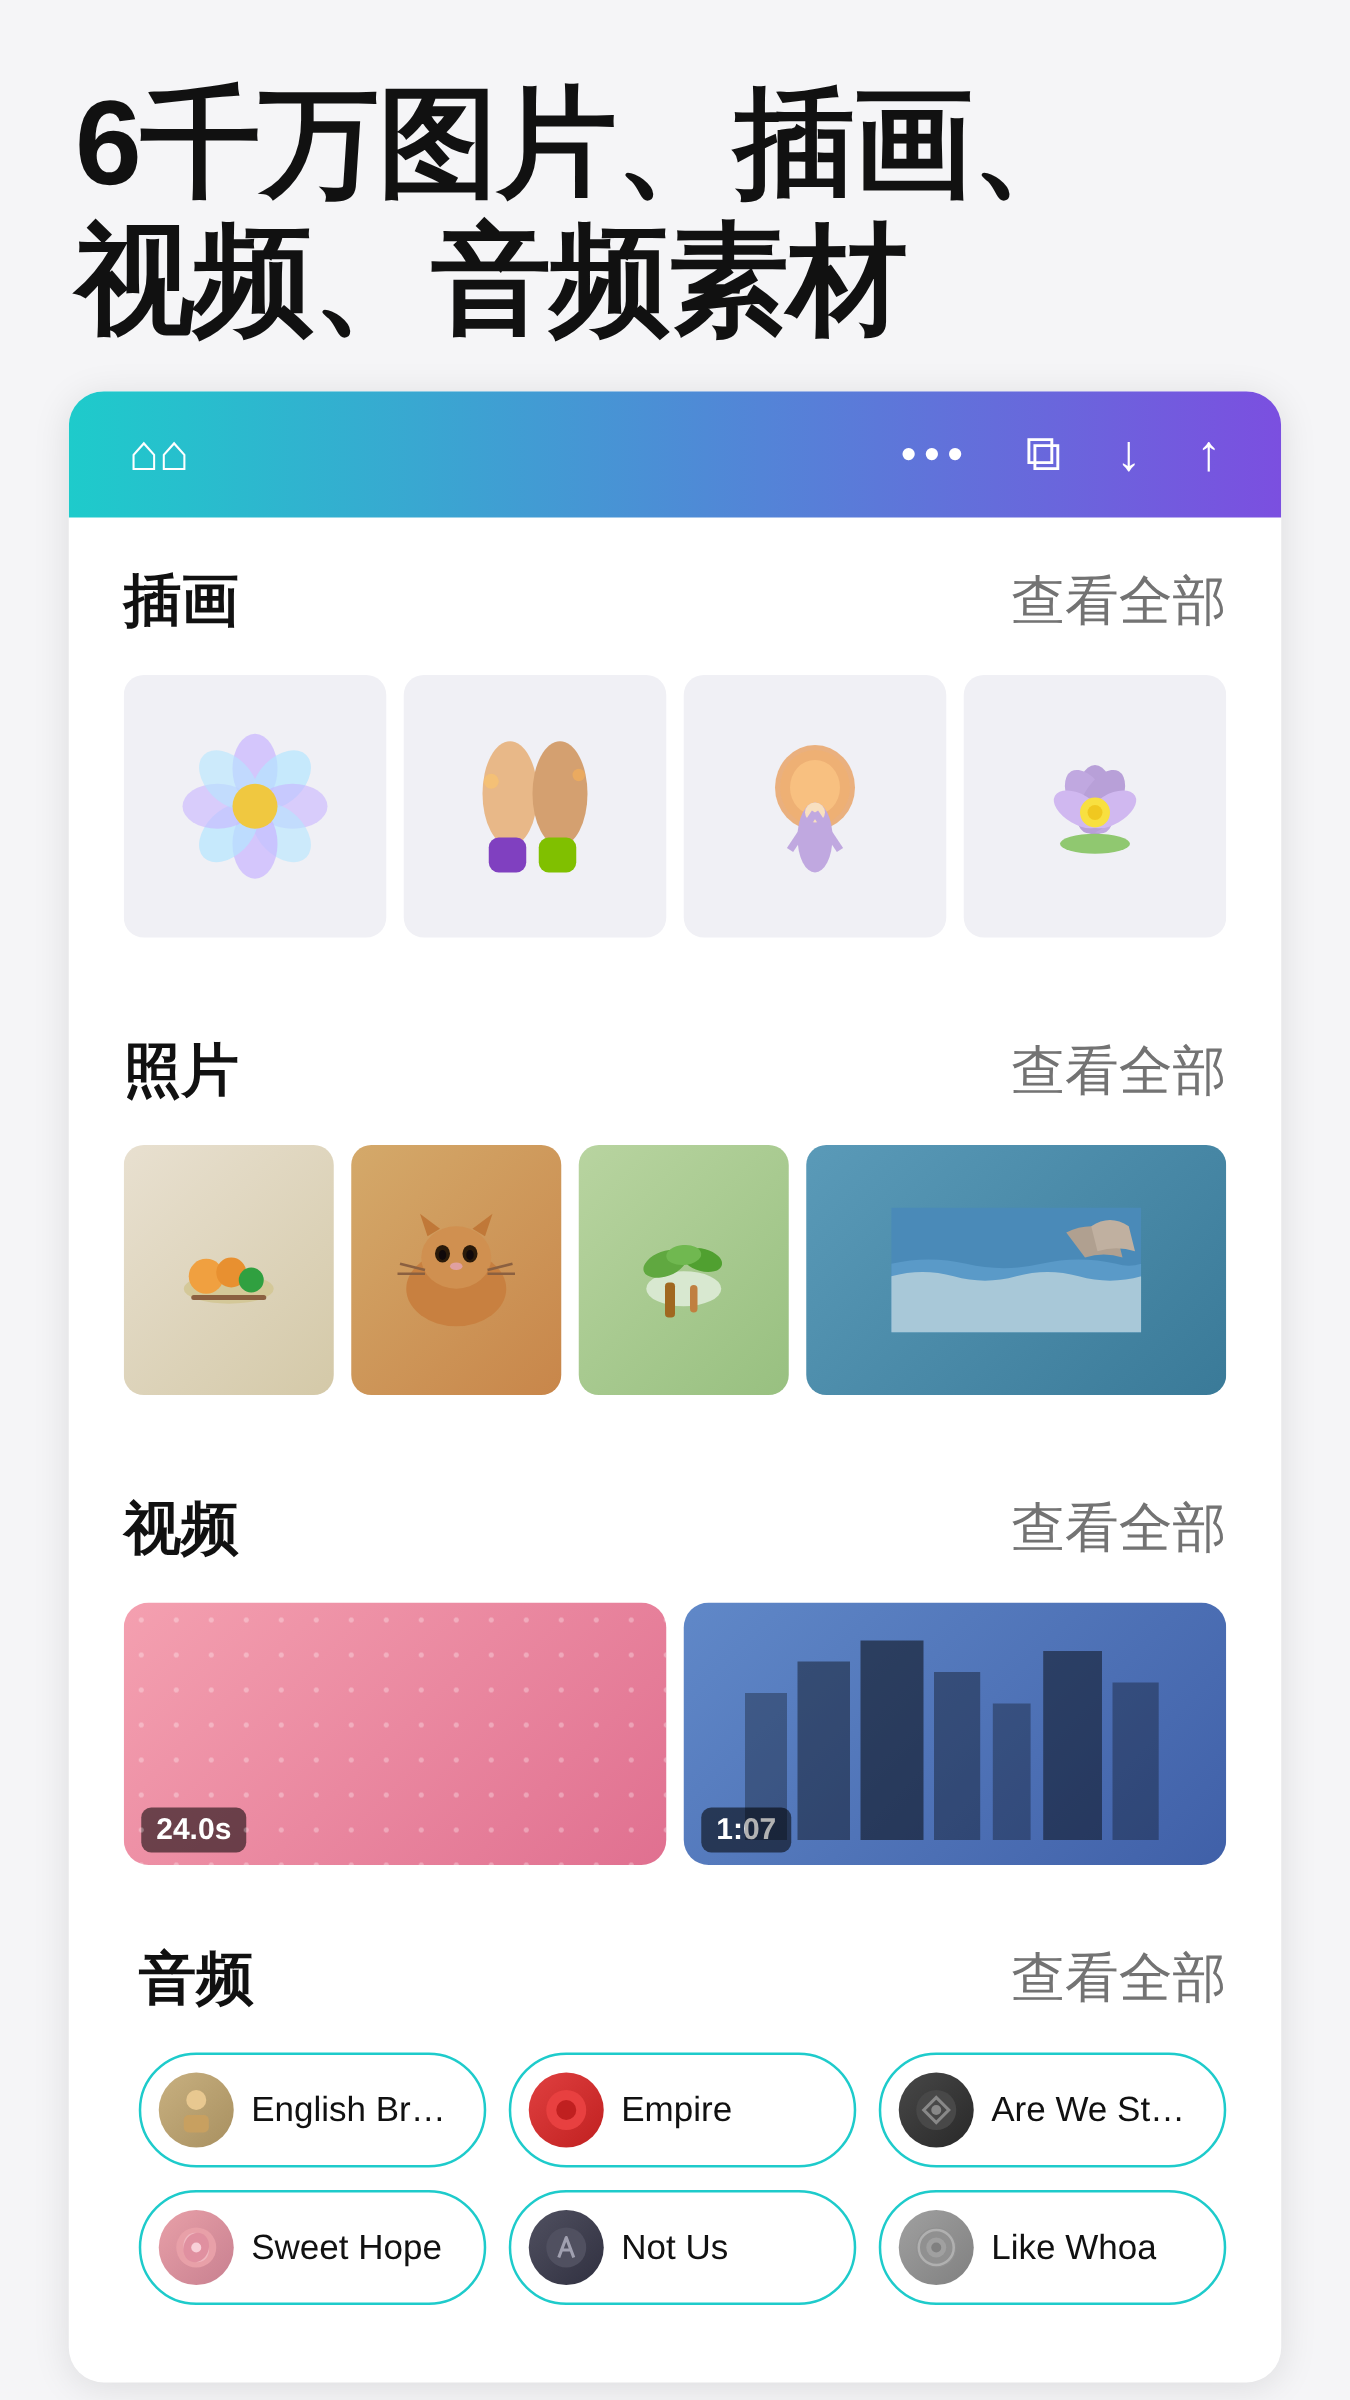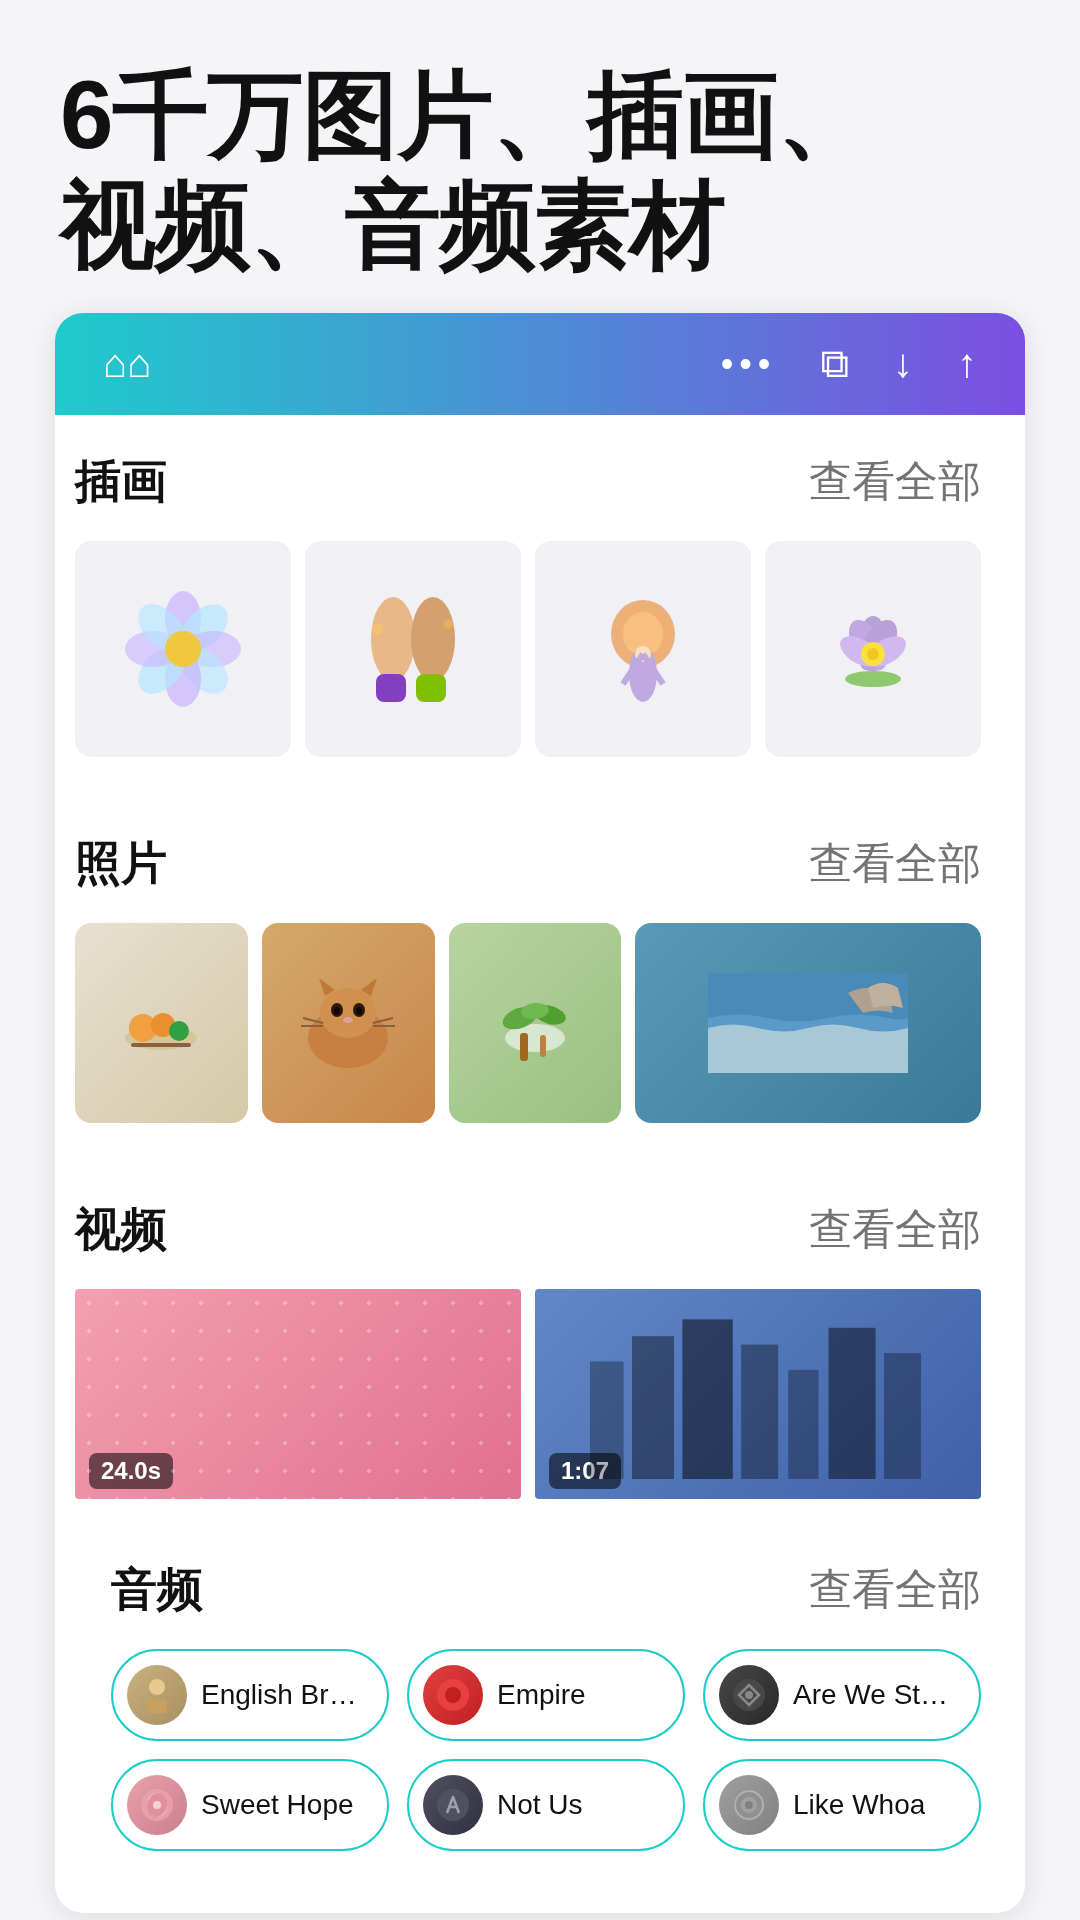--- a/index.html
+++ b/index.html
@@ -43,21 +43,21 @@
       cursor: pointer;
     }
     .toolbar-right {
       display: flex;
       gap: 44px;
       align-items: center;
     }
 
     
     .section {
-      padding: 36px 44px 10px 20px;
+      padding: 36px 44px 10px 44px;
     }
     .section-header {
       display: flex;
       justify-content: space-between;
       align-items: center;
       margin-bottom: 28px;
     }
     .section-title {
       font-size: 46px;
       font-weight: 700;
@@ -120,21 +120,21 @@
     
     .video-row {
       display: flex;
       gap: 14px;
       overflow: hidden;
       padding-bottom: 30px;
     }
     .video-item {
       flex: 1;
       height: 210px;
-      border-radius: 4px;
+      border-radius: 20px;
       overflow: hidden;
       position: relative;
       display: flex;
       align-items: flex-end;
       padding: 10px 14px;
     }
     .video-badge {
       background: rgba(0,0,0,0.55);
       color: #fff;
       font-size: 24px;

